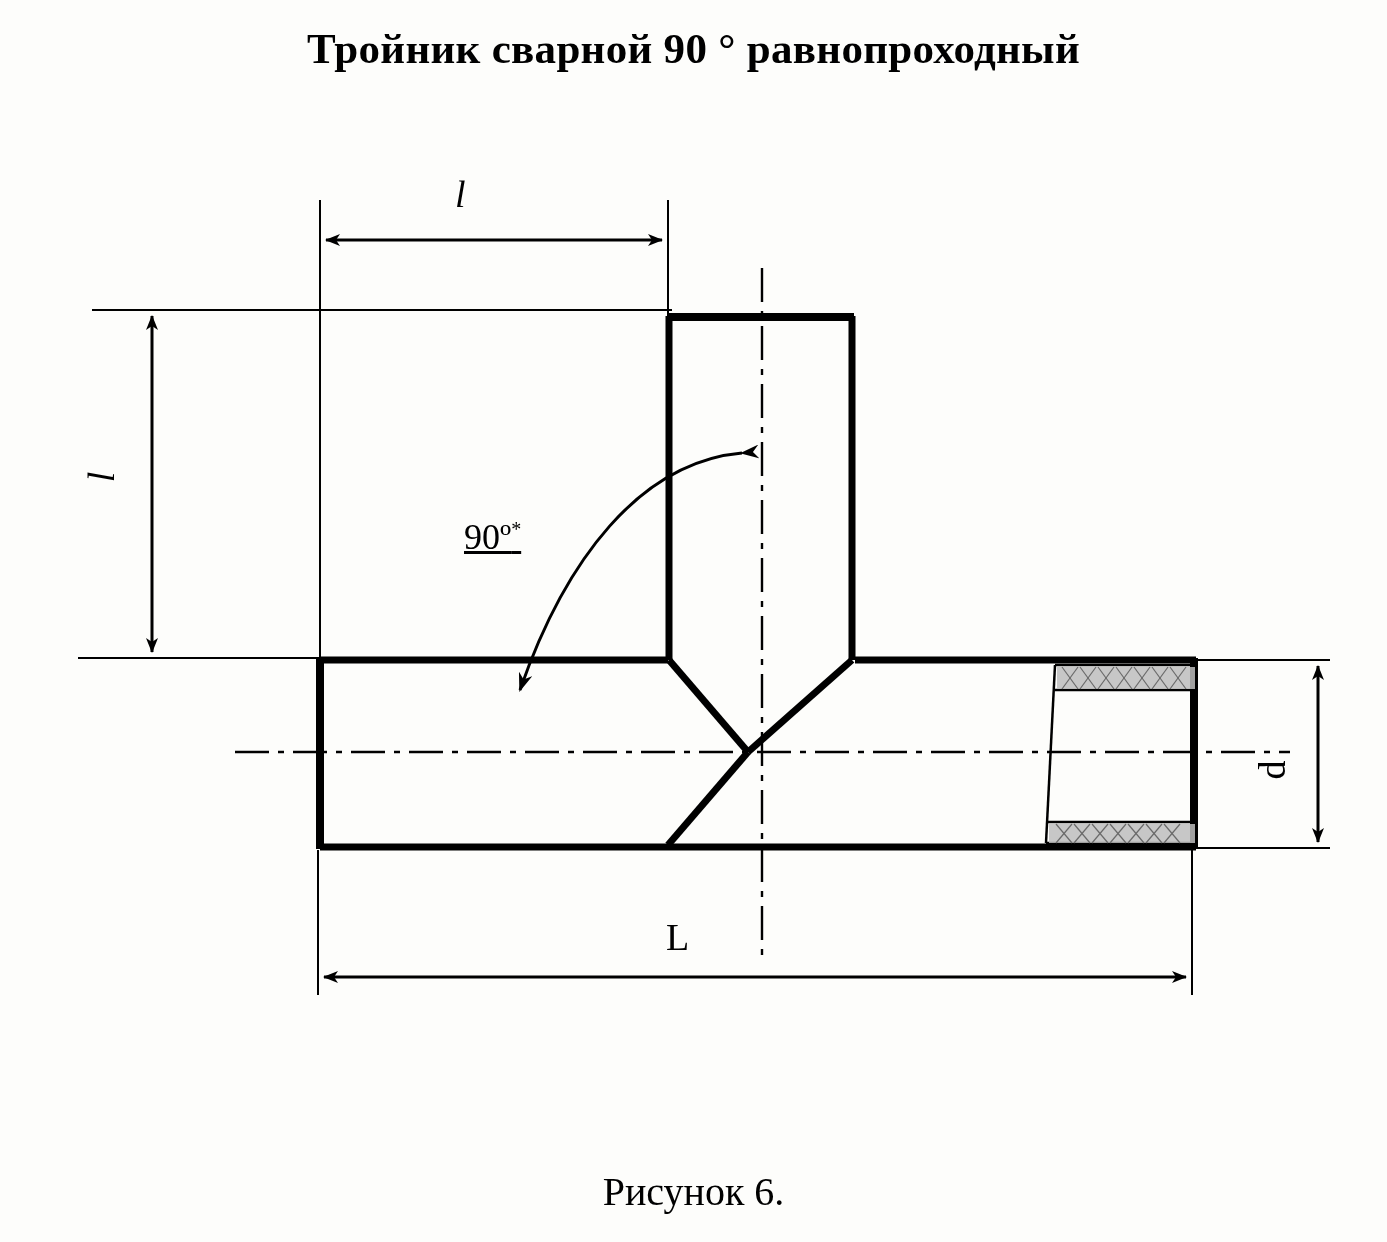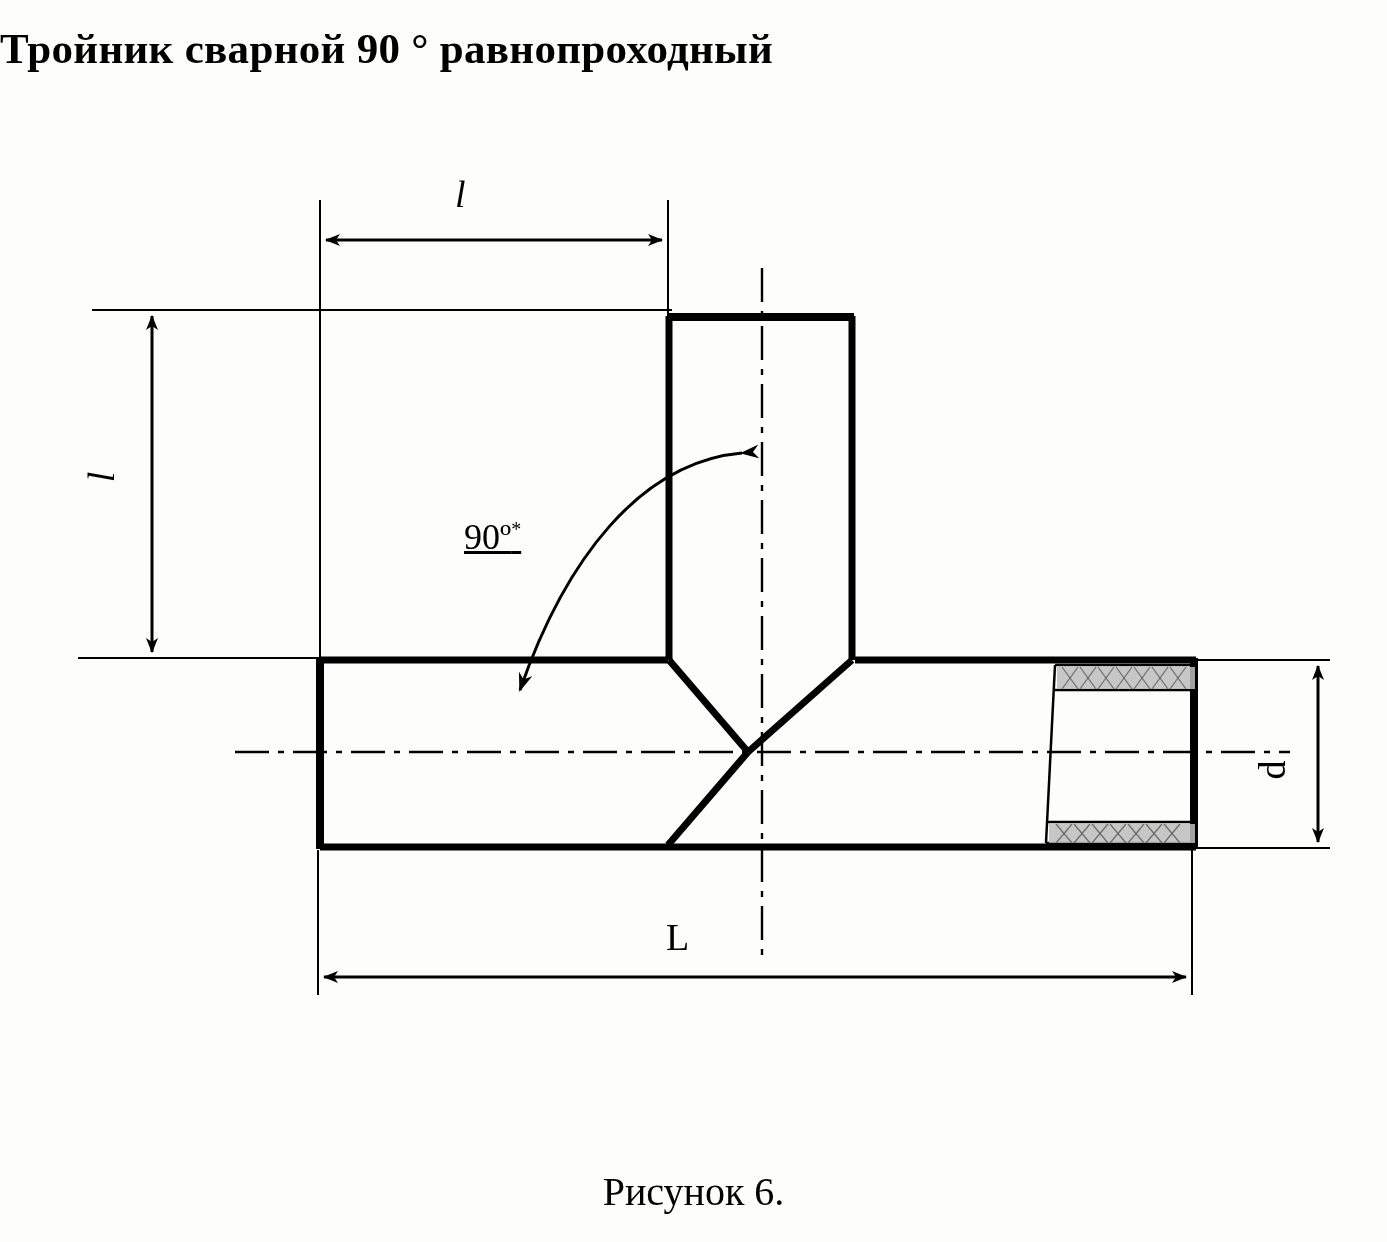--- a/index.html
+++ b/index.html
@@ -19,21 +19,21 @@
     position: relative;
     width: 1387px;
     height: 1242px;
     background: #fdfdfb;
   }
   .title {
     position: absolute;
     top: 24px;
     left: 0;
     width: 1387px;
-    text-align: left;
+    text-align: center;
     font-size: 43px;
     font-weight: bold;
     letter-spacing: 0.3px;
     font-family: "Liberation Serif", serif;
   }
   .caption {
     position: absolute;
     top: 1168px;
     left: 0;
     width: 1387px;

